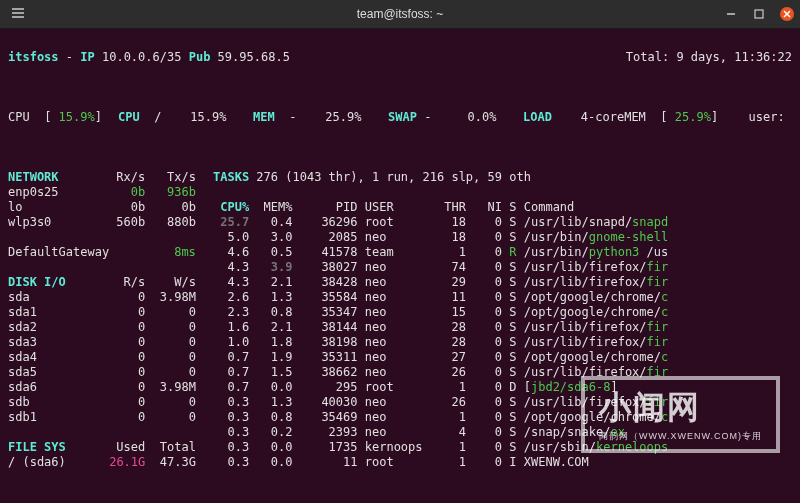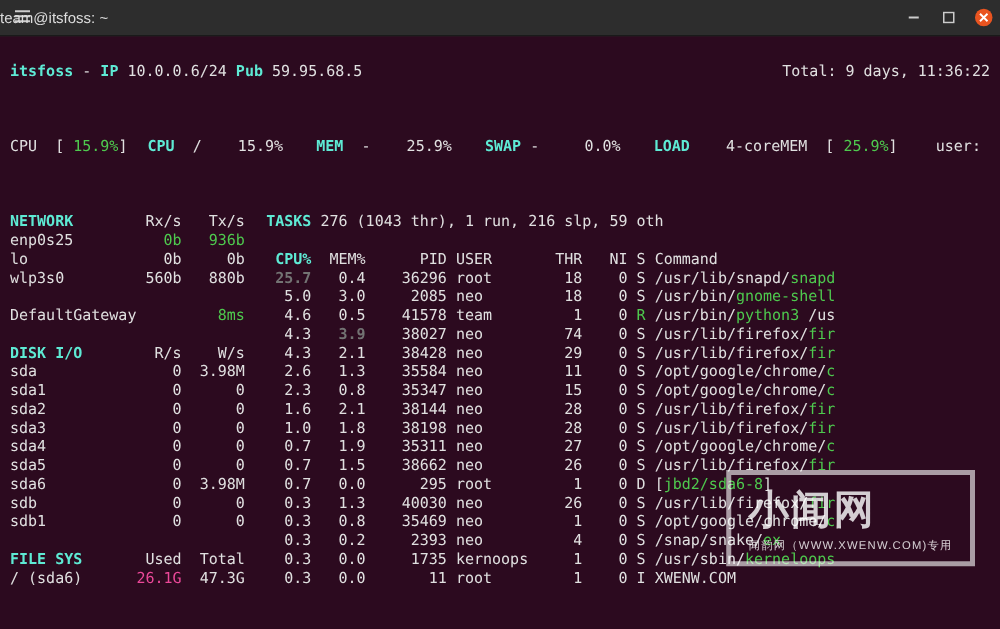--- a/index.html
+++ b/index.html
@@ -1,18 +1,18 @@
 <!DOCTYPE html>
 <html><head>
 <meta charset="utf-8">
 <style>
 html,body{margin:0;padding:0;background:#2c0a1f;overflow:hidden}
 body{width:800px;height:503px;font-family:"DejaVu Sans Mono","Consolas",monospace;font-size:12px;color:#d0d0d0}
 .titlebar{height:28px;background:#2d2d2d;display:flex;align-items:center;position:relative;border-bottom:1px solid #1a1a1a}
-.titlebar-center{position:absolute;left:0;right:0;text-align:left;color:#ddd;font-family:sans-serif;font-size:12px}
+.titlebar-center{position:absolute;left:0;right:0;text-align:center;color:#ddd;font-family:sans-serif;font-size:12px}
 .win-controls{position:absolute;right:6px;display:flex;gap:14px;align-items:center}
 .win-btn{width:14px;height:14px;border-radius:50%;display:flex;align-items:center;justify-content:center}
 .win-btn svg{width:10px;height:10px}
 .ham{margin-left:10px}
 .ham svg{width:16px;height:16px}
 .term{padding:6px 8px;line-height:15px;white-space:pre;letter-spacing:0}
 .c-hdr{color:#5eead4;font-weight:bold}
 .c-grn{color:#4ec94e}
 .c-grn-b{color:#737373;font-weight:bold}
 .c-mag{color:#ec4899}
@@ -45,21 +45,21 @@
       </span>
     <span class="win-btn" style="background:#e95420">
         <svg viewBox="0 0 10 10">
           <path stroke="#fff" stroke-width="1.5" d="M2 2l6 6M8 2l-6 6"></path>
         </svg>
       </span>
   </div>
 </div>
 
 <div class="term">
-<div><span class="c-hdr">itsfoss</span> <span class="c-wht">-</span> <span class="c-hdr">IP</span> <span class="c-wht">10.0.0.6/24</span> <span class="c-hdr">Pub</span> <span class="c-wht">59.95.68.5</span><span class="r" style="float:right"><span class="c-wht">Total:</span> <span class="c-wht">9 days, 11:36:22</span></span></div>
+<div><span class="c-hdr">itsfoss</span> <span class="c-wht">-</span> <span class="c-hdr">IP</span> <span class="c-wht">10.0.0.6/35</span> <span class="c-hdr">Pub</span> <span class="c-wht">59.95.68.5</span><span class="r" style="float:right"><span class="c-wht">Total:</span> <span class="c-wht">9 days, 11:36:22</span></span></div>
 <div>&nbsp;</div>
 <div id="sum-row"><span class="r" style="width:110px"><span class="c-wht">CPU  </span><span class="c-wht">[</span><span class="c-grn"> 15.9%</span><span class="c-wht">]</span></span><span class="r" style="width:135px"><span class="c-hdr">CPU </span> <span class="c-wht">/</span>  <span class="c-wht">  15.9%</span></span><span class="r" style="width:135px"><span class="c-hdr">MEM </span> <span class="c-wht">-</span>  <span class="c-wht">  25.9%</span></span><span class="r" style="width:135px"><span class="c-hdr">SWAP</span> <span class="c-wht">-</span>  <span class="c-wht">   0.0%</span></span><span class="r"><span class="c-hdr">LOAD </span>  <span class="c-wht"> 4-core</span></span><span class="r" style="width:110px"><span class="c-wht">MEM  </span><span class="c-wht">[</span><span class="c-grn"> 25.9%</span><span class="c-wht">]</span></span><span class="r" style="width:135px">  <span class="c-wht">user:   </span> </span><span class="r" style="width:110px"></span></div>
 <div>&nbsp;</div>
 <div id="mid"><div><span class="r" style="width:205px"><span class="c-hdr">NETWORK      </span><span class="c-wht">  Rx/s</span><span class="c-wht">   Tx/s</span></span><span class="r"><span class="c-hdr">TASKS</span> <span class="c-wht">276 (1043 thr), 1 run, 216 slp, 59 oth</span></span></div><div><span class="r" style="width:205px"><span class="c-wht">enp0s25      </span><span class="c-grn">    0b</span><span class="c-grn">   936b</span></span><span class="r"></span></div><div><span class="r" style="width:205px"><span class="c-wht">lo           </span><span class="c-wht">    0b</span><span class="c-wht">     0b</span></span><span class="r"><span class="c-hdr"> CPU%</span><span class="c-wht">  MEM%</span><span class="c-wht">      PID</span> <span class="c-wht">USER     </span><span class="c-wht">  THR</span><span class="c-wht">   NI</span> <span class="c-wht">S</span> <span class="c-wht">Command</span></span></div><div><span class="r" style="width:205px"><span class="c-wht">wlp3s0       </span><span class="c-wht">  560b</span><span class="c-wht">   880b</span></span><span class="r"><span class="c-grn-b"> 25.7</span><span class="c-wht">   0.4</span><span class="c-wht">    36296</span> <span class="c-wht">root     </span><span class="c-wht">   18</span><span class="c-wht">    0</span> <span class="c-wht">S</span> <span class="c-wht">/usr/lib/snapd/</span><span class="c-grn">snapd</span><span class="c-wht"></span></span></div><div><span class="r" style="width:205px"></span><span class="r"><span class="c-wht">  5.0</span><span class="c-wht">   3.0</span><span class="c-wht">     2085</span> <span class="c-wht">neo      </span><span class="c-wht">   18</span><span class="c-wht">    0</span> <span class="c-wht">S</span> <span class="c-wht">/usr/bin/</span><span class="c-grn">gnome-shell</span><span class="c-wht"></span></span></div><div><span class="r" style="width:205px"><span class="c-wht">DefaultGateway    </span><span class="c-grn">     8ms</span></span><span class="r"><span class="c-wht">  4.6</span><span class="c-wht">   0.5</span><span class="c-wht">    41578</span> <span class="c-wht">team     </span><span class="c-wht">    1</span><span class="c-wht">    0</span> <span class="c-grn">R</span> <span class="c-wht">/usr/bin/</span><span class="c-grn">python3</span><span class="c-wht"> /us</span></span></div><div><span class="r" style="width:205px"></span><span class="r"><span class="c-wht">  4.3</span><span class="c-grn-b">   3.9</span><span class="c-wht">    38027</span> <span class="c-wht">neo      </span><span class="c-wht">   74</span><span class="c-wht">    0</span> <span class="c-wht">S</span> <span class="c-wht">/usr/lib/firefox/</span><span class="c-grn">fir</span><span class="c-wht"></span></span></div><div><span class="r" style="width:205px"><span class="c-hdr">DISK I/O     </span><span class="c-wht">   R/s</span><span class="c-wht">    W/s</span></span><span class="r"><span class="c-wht">  4.3</span><span class="c-wht">   2.1</span><span class="c-wht">    38428</span> <span class="c-wht">neo      </span><span class="c-wht">   29</span><span class="c-wht">    0</span> <span class="c-wht">S</span> <span class="c-wht">/usr/lib/firefox/</span><span class="c-grn">fir</span><span class="c-wht"></span></span></div><div><span class="r" style="width:205px"><span class="c-wht">sda          </span><span class="c-wht">     0</span><span class="c-wht">  3.98M</span></span><span class="r"><span class="c-wht">  2.6</span><span class="c-wht">   1.3</span><span class="c-wht">    35584</span> <span class="c-wht">neo      </span><span class="c-wht">   11</span><span class="c-wht">    0</span> <span class="c-wht">S</span> <span class="c-wht">/opt/google/chrome/</span><span class="c-grn">c</span><span class="c-wht"></span></span></div><div><span class="r" style="width:205px"><span class="c-wht">sda1         </span><span class="c-wht">     0</span><span class="c-wht">      0</span></span><span class="r"><span class="c-wht">  2.3</span><span class="c-wht">   0.8</span><span class="c-wht">    35347</span> <span class="c-wht">neo      </span><span class="c-wht">   15</span><span class="c-wht">    0</span> <span class="c-wht">S</span> <span class="c-wht">/opt/google/chrome/</span><span class="c-grn">c</span><span class="c-wht"></span></span></div><div><span class="r" style="width:205px"><span class="c-wht">sda2         </span><span class="c-wht">     0</span><span class="c-wht">      0</span></span><span class="r"><span class="c-wht">  1.6</span><span class="c-wht">   2.1</span><span class="c-wht">    38144</span> <span class="c-wht">neo      </span><span class="c-wht">   28</span><span class="c-wht">    0</span> <span class="c-wht">S</span> <span class="c-wht">/usr/lib/firefox/</span><span class="c-grn">fir</span><span class="c-wht"></span></span></div><div><span class="r" style="width:205px"><span class="c-wht">sda3         </span><span class="c-wht">     0</span><span class="c-wht">      0</span></span><span class="r"><span class="c-wht">  1.0</span><span class="c-wht">   1.8</span><span class="c-wht">    38198</span> <span class="c-wht">neo      </span><span class="c-wht">   28</span><span class="c-wht">    0</span> <span class="c-wht">S</span> <span class="c-wht">/usr/lib/firefox/</span><span class="c-grn">fir</span><span class="c-wht"></span></span></div><div><span class="r" style="width:205px"><span class="c-wht">sda4         </span><span class="c-wht">     0</span><span class="c-wht">      0</span></span><span class="r"><span class="c-wht">  0.7</span><span class="c-wht">   1.9</span><span class="c-wht">    35311</span> <span class="c-wht">neo      </span><span class="c-wht">   27</span><span class="c-wht">    0</span> <span class="c-wht">S</span> <span class="c-wht">/opt/google/chrome/</span><span class="c-grn">c</span><span class="c-wht"></span></span></div><div><span class="r" style="width:205px"><span class="c-wht">sda5         </span><span class="c-wht">     0</span><span class="c-wht">      0</span></span><span class="r"><span class="c-wht">  0.7</span><span class="c-wht">   1.5</span><span class="c-wht">    38662</span> <span class="c-wht">neo      </span><span class="c-wht">   26</span><span class="c-wht">    0</span> <span class="c-wht">S</span> <span class="c-wht">/usr/lib/firefox/</span><span class="c-grn">fir</span><span class="c-wht"></span></span></div><div><span class="r" style="width:205px"><span class="c-wht">sda6         </span><span class="c-wht">     0</span><span class="c-wht">  3.98M</span></span><span class="r"><span class="c-wht">  0.7</span><span class="c-wht">   0.0</span><span class="c-wht">      295</span> <span class="c-wht">root     </span><span class="c-wht">    1</span><span class="c-wht">    0</span> <span class="c-wht">D</span> <span class="c-wht">[</span><span class="c-grn">jbd2/sda6-8</span><span class="c-wht">]</span></span></div><div><span class="r" style="width:205px"><span class="c-wht">sdb          </span><span class="c-wht">     0</span><span class="c-wht">      0</span></span><span class="r"><span class="c-wht">  0.3</span><span class="c-wht">   1.3</span><span class="c-wht">    40030</span> <span class="c-wht">neo      </span><span class="c-wht">   26</span><span class="c-wht">    0</span> <span class="c-wht">S</span> <span class="c-wht">/usr/lib/firefox/</span><span class="c-grn">fir</span><span class="c-wht"></span></span></div><div><span class="r" style="width:205px"><span class="c-wht">sdb1         </span><span class="c-wht">     0</span><span class="c-wht">      0</span></span><span class="r"><span class="c-wht">  0.3</span><span class="c-wht">   0.8</span><span class="c-wht">    35469</span> <span class="c-wht">neo      </span><span class="c-wht">    1</span><span class="c-wht">    0</span> <span class="c-wht">S</span> <span class="c-wht">/opt/google/chrome/</span><span class="c-grn">c</span><span class="c-wht"></span></span></div><div><span class="r" style="width:205px"></span><span class="r"><span class="c-wht">  0.3</span><span class="c-wht">   0.2</span><span class="c-wht">     2393</span> <span class="c-wht">neo      </span><span class="c-wht">    4</span><span class="c-wht">    0</span> <span class="c-wht">S</span> <span class="c-wht">/snap/snake/</span><span class="c-grn">ex</span><span class="c-wht"></span></span></div><div><span class="r" style="width:205px"><span class="c-hdr">FILE SYS     </span><span class="c-wht">  Used</span><span class="c-wht">  Total</span></span><span class="r"><span class="c-wht">  0.3</span><span class="c-wht">   0.0</span><span class="c-wht">     1735</span> <span class="c-wht">kernoops </span><span class="c-wht">    1</span><span class="c-wht">    0</span> <span class="c-wht">S</span> <span class="c-wht">/usr/sbin/</span><span class="c-grn">kerneloops</span><span class="c-wht"></span></span></div><div><span class="r" style="width:205px"><span class="c-wht">/ (sda6)    </span><span class="c-mag">  26.1G</span><span class="c-wht">  47.3G</span></span><span class="r"><span class="c-wht">  0.3</span><span class="c-wht">   0.0</span><span class="c-wht">       11</span> <span class="c-wht">root     </span><span class="c-wht">    1</span><span class="c-wht">    0</span> <span class="c-wht">I</span> <span class="c-wht">XWENW.COM</span><span class="c-grn"></span><span class="c-wht"></span></span></div></div>
 <div>&nbsp;</div>
 
 </div>
 
 <div class="watermark">
   <div class="big">小闻网</div>

